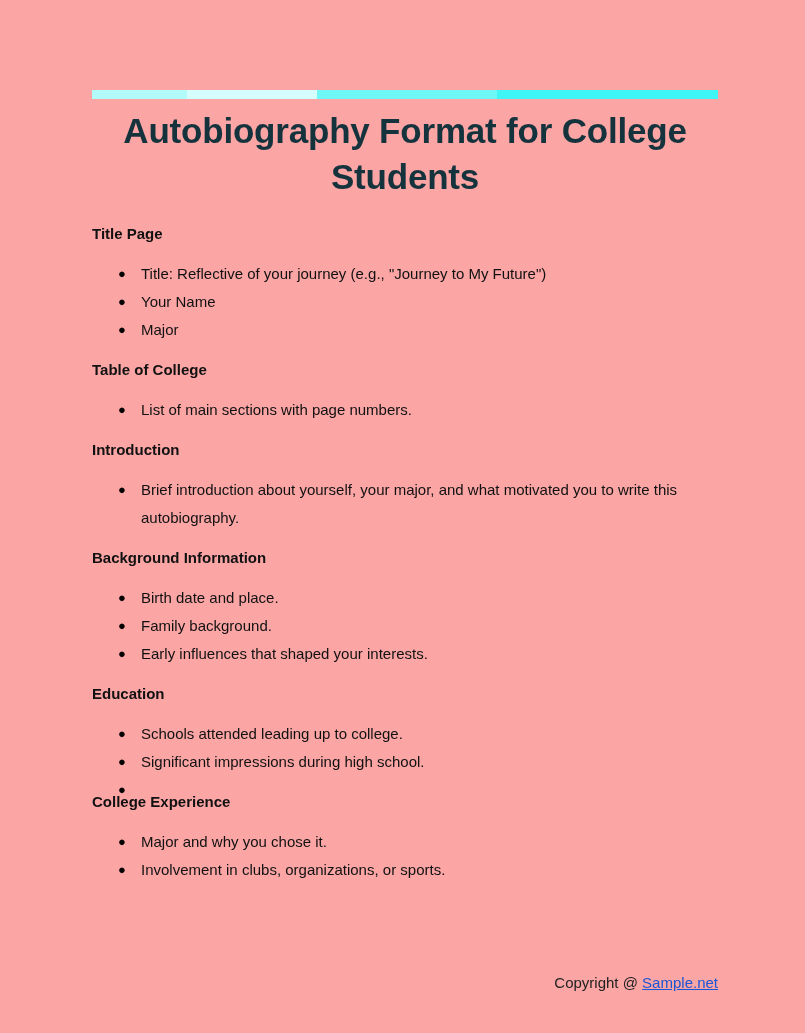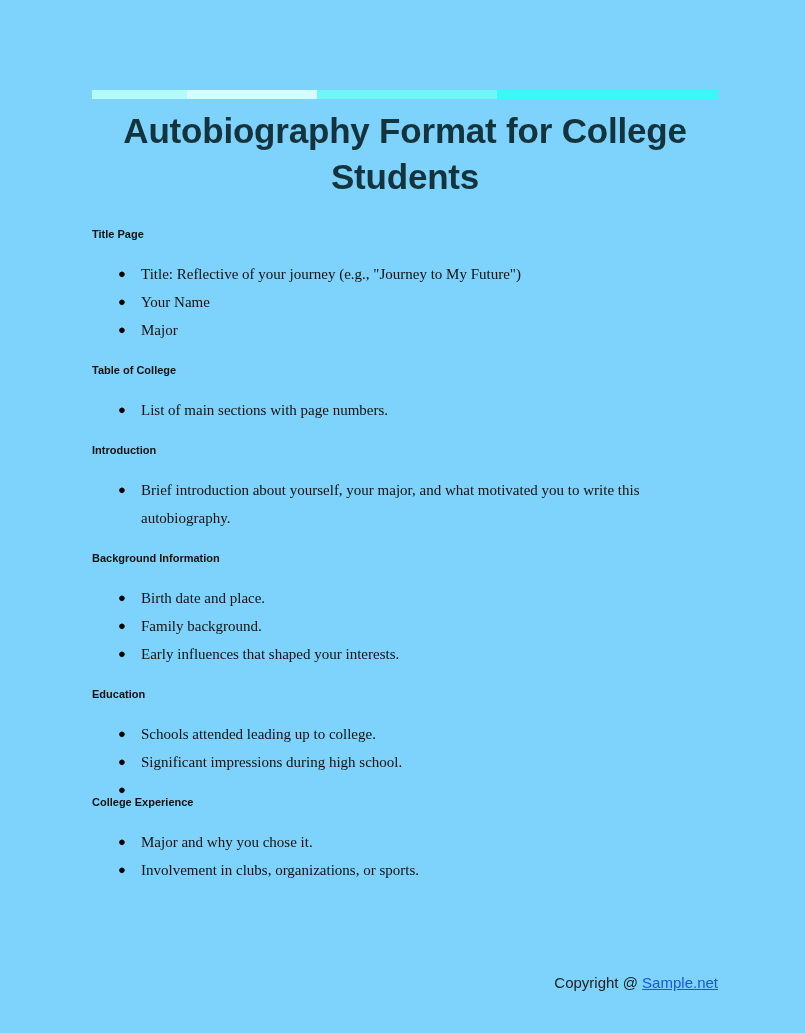--- a/index.html
+++ b/index.html
@@ -16,21 +16,21 @@
     color: #000000;
     overflow: hidden;
   }
 
   .page {
     position: absolute;
     left: 0;
     top: 0;
     width: 805px;
     height: 1033px;
-    background: #7dd3fc;
+    background: #fca5a5;
   }
 
   
   .accent-bar {
     position: absolute;
     left: 92px;
     top: 90px;
     width: 626px;
     height: 9px;
     display: flex;
@@ -63,21 +63,21 @@
     left: 92px;
     top: 224px;
     width: 626px;
   }
 
   .section { margin: 0; }
 
   .section-heading {
     margin: 0;
     padding: 0;
-    font-size: 11px;
+    font-size: 15px;
     line-height: 20px;
     font-weight: bold;
     color: #111111;
   }
 
   .bullet-list {
     list-style: none;
     margin: 0;
     padding: 0;
   }
@@ -91,21 +91,21 @@
   .bullet-item .bullet-dot {
     position: absolute;
     left: 26px;
     top: 0;
     width: 12px;
     line-height: 28px;
     font-size: 13px;
     color: #000000;
     text-align: left;
   }
-  .bullet-item .bullet-text { display: inline; font-family: Liberation Serif, serif; }
+  .bullet-item .bullet-text { display: inline; }
 
   
   .gap-after-heading { height: 16px; }
   .gap-after-list { height: 16px; }
 
   
   .footer {
     position: absolute;
     left: 92px;
     top: 972px;

